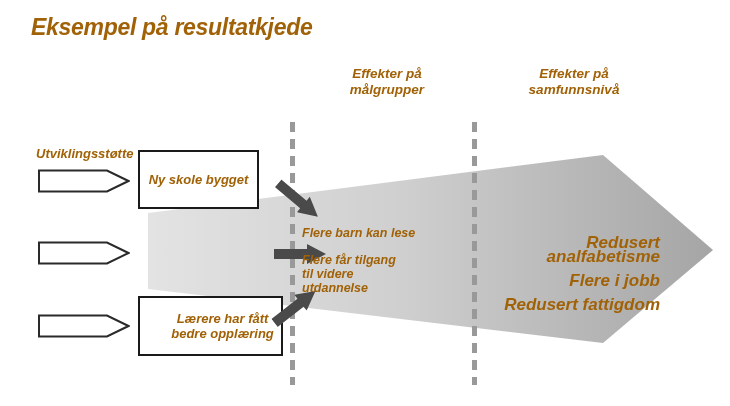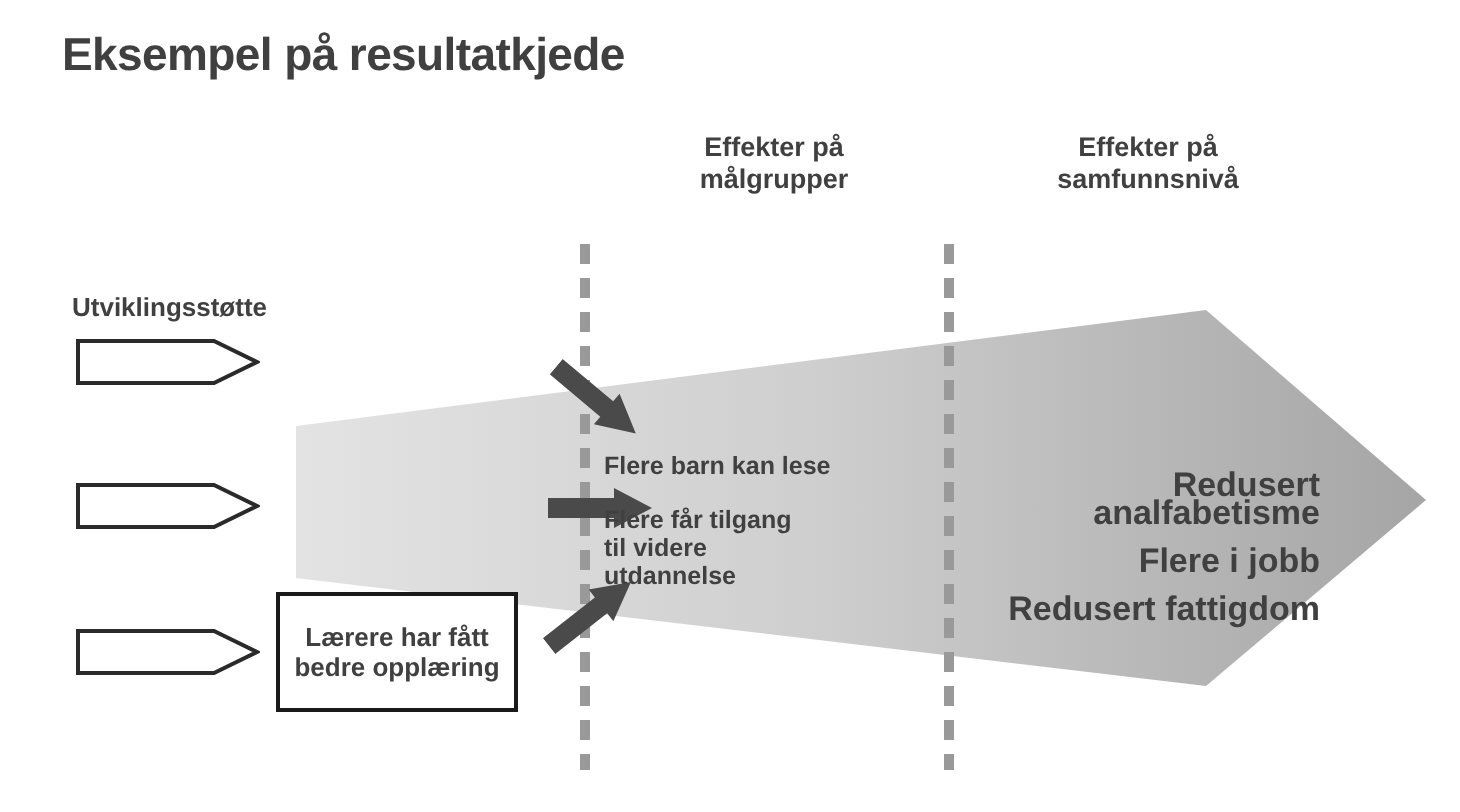--- a/index.html
+++ b/index.html
@@ -1,18 +1,18 @@
 <!DOCTYPE html>
 <html><head>
 <meta charset="utf-8">
 <style>
   html,body{margin:0;padding:0;background:#fff;}
   .canvas{
     position:relative;width:730px;height:406px;background:#ffffff;overflow:hidden;
-    font-family:"Liberation Sans",sans-serif;font-weight:700;color:#404040;
+    font-family:"Liberation Sans",sans-serif;font-weight:700;color:#a16207;font-style:italic;
   }
   .title{position:absolute;left:31px;top:14px;margin:0;font-size:23px;letter-spacing:-0.3px;}
   .col-header{position:absolute;top:66px;text-align:center;font-size:13.5px;line-height:16px;}
   .h1{left:137px;width:122px;}
   .h2{left:312px;width:150px;}
   .h3{left:498px;width:152px;}
 
   .big-arrow{
     position:absolute;left:148px;top:155px;width:566px;height:190px;z-index:1;
     background:linear-gradient(90deg,#e3e3e3 0%,#cfcfcf 45%,#a5a5a5 100%);
@@ -30,21 +30,21 @@
   .p2{top:241px;}
   .p3{top:314px;}
 
   .box{
     position:absolute;left:138px;width:117px;border:2.5px solid #1a1a1a;background:#ffffff;
     display:flex;flex-direction:column;align-items:center;justify-content:center;
     text-align:center;font-size:13px;line-height:15px;z-index:3;
   }
   .b1{top:150px;height:55px;}
   .b2{top:225px;height:51px;}
-  .b3{top:296px;height:56px;}
+  .b3{top:296px;height:56px;padding-left:24px;}
 
   .conn{position:absolute;z-index:4;}
   .c1{left:272px;top:190px;transform:rotate(40deg);}
   .c2{left:274px;top:244px;}
   .c3{left:269px;top:297px;transform:rotate(-38deg);}
 
   .mid-text{position:absolute;left:302px;top:226px;width:162px;
     font-size:12.5px;line-height:14px;z-index:5;}
   .mt2{margin-top:13px;}
 
@@ -78,20 +78,23 @@
   <svg class="pent p1" width="92" height="24" viewBox="0 0 92 24">
     <path d="M1,1.5 H69 L90.5,12 L69,22.5 H1 Z" fill="#ffffff" stroke="#2a2a2a" stroke-width="2"></path>
   </svg>
   <svg class="pent p2" width="92" height="24" viewBox="0 0 92 24">
     <path d="M1,1.5 H69 L90.5,12 L69,22.5 H1 Z" fill="#ffffff" stroke="#2a2a2a" stroke-width="2"></path>
   </svg>
   <svg class="pent p3" width="92" height="24" viewBox="0 0 92 24">
     <path d="M1,1.5 H69 L90.5,12 L69,22.5 H1 Z" fill="#ffffff" stroke="#2a2a2a" stroke-width="2"></path>
   </svg>
 
+  <div class="box b1">
+    <div>Ny skole bygget</div>
+  </div>
   <div class="box b3">
     <div>Lærere har fått</div>
     <div>bedre opplæring</div>
   </div>
 
   <svg class="conn c1" width="52" height="20" viewBox="0 0 52 20">
     <path d="M0,5 H33 V0 L52,10 L33,20 V15 H0 Z" fill="#4a4a4a"></path>
   </svg>
   <svg class="conn c2" width="52" height="20" viewBox="0 0 52 20">
     <path d="M0,5 H33 V0 L52,10 L33,20 V15 H0 Z" fill="#4a4a4a"></path>

